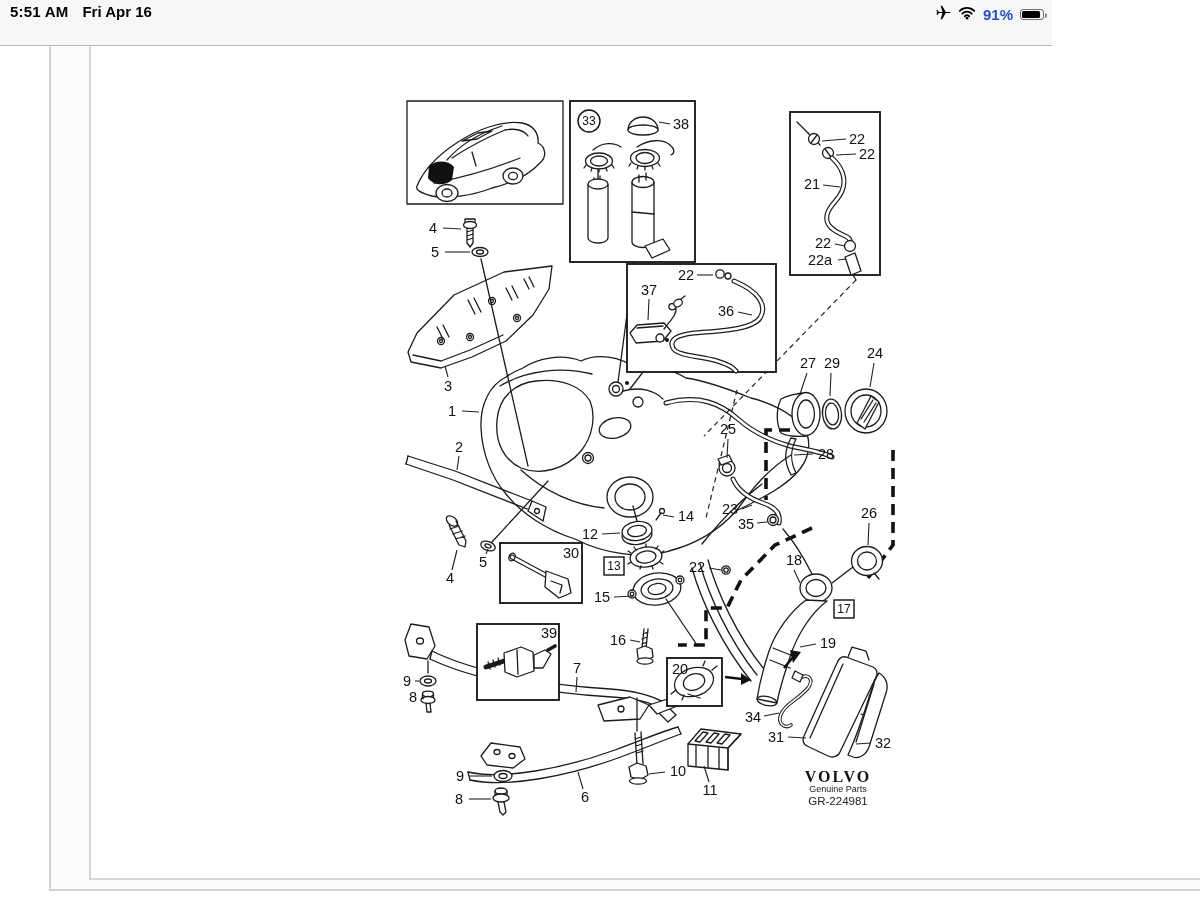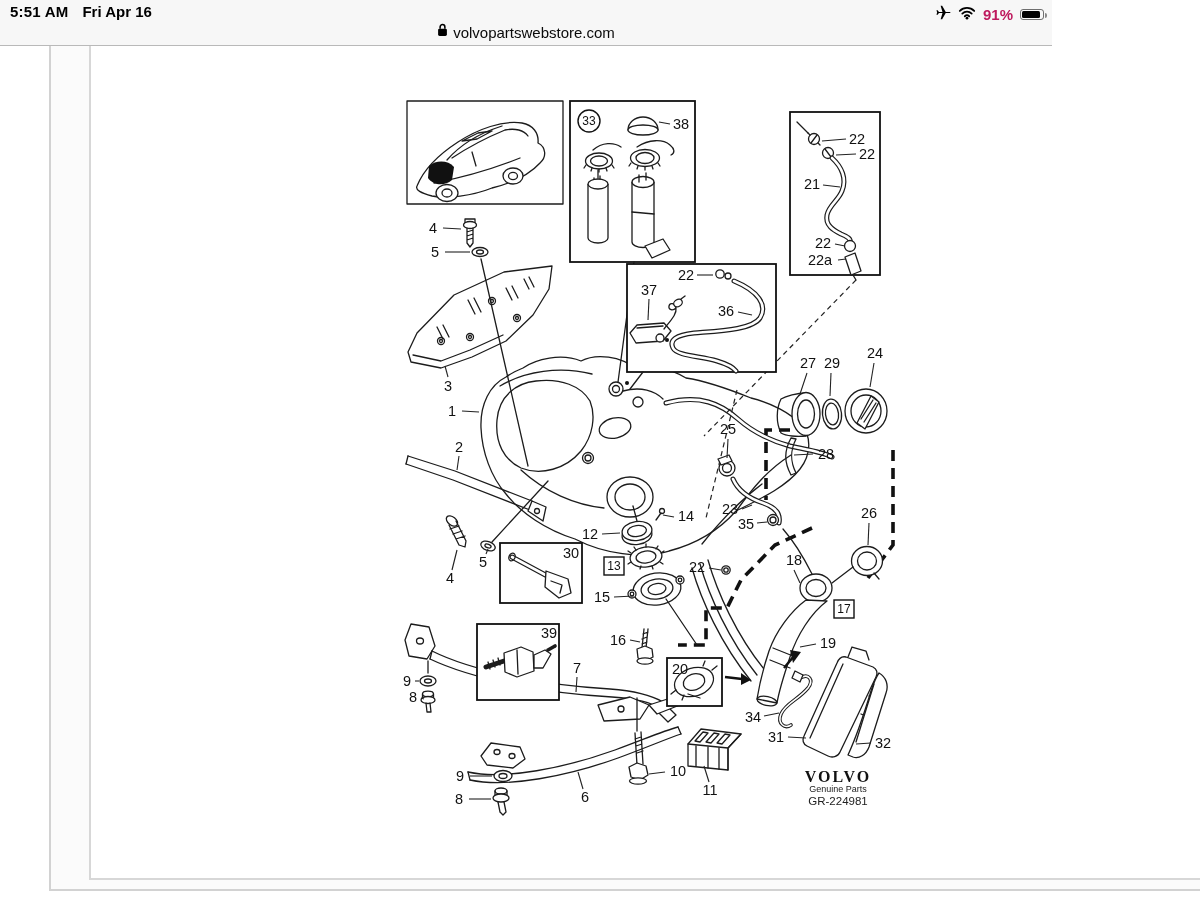--- a/index.html
+++ b/index.html
@@ -6,21 +6,21 @@
     font-family:"Liberation Sans",sans-serif;-webkit-font-smoothing:antialiased;}
   .page{position:relative;width:1200px;height:900px;background:#fff;}
 
   
   .chrome{position:absolute;left:0;top:0;width:1052px;height:45px;background:#f7f7f7;
     border-bottom:1px solid #b9b9b9;z-index:5;}
   .status-left{position:absolute;left:10px;top:3px;font-size:15px;color:#000;}
   .status-left .time{font-weight:700;letter-spacing:.2px;}
   .status-left .date{font-weight:600;margin-left:14px;}
   .status-right{position:absolute;right:8px;top:4px;display:flex;align-items:center;gap:7px;}
-  .pct{font-size:15px;font-weight:600;color:#be185d;}
+  .pct{font-size:15px;font-weight:600;color:#1d4ed8;}
   .battery{position:relative;width:24px;height:11.5px;border:1px solid rgba(0,0,0,.55);
     border-radius:3px;padding:1px;box-sizing:border-box;}
   .battery .fill{display:block;height:100%;background:#000;border-radius:1.5px;width:91%;}
   .battery .nub{position:absolute;right:-4px;top:3px;width:2.5px;height:5px;
     background:rgba(0,0,0,.45);border-radius:0 2px 2px 0;}
   .urlrow{position:absolute;left:0;top:20px;width:100%;height:24px;display:flex;
     align-items:center;justify-content:center;gap:5px;}
   .urltext{font-size:15px;color:#0a0a0a;}
 
   
@@ -76,29 +76,20 @@
           <path d="M4.8,8.2 a7.4,7.4 0 0 1 10.4,0" fill="none" stroke="#000" stroke-width="2" stroke-linecap="round"></path>
           <path d="M7.6,11.1 a3.4,3.4 0 0 1 4.8,0" fill="none" stroke="#000" stroke-width="2" stroke-linecap="round"></path>
           <circle cx="10" cy="13.2" r="1.5" fill="#000"></circle>
         </svg>
       </span>
       <span class="pct">91%</span>
       <span class="battery">
           <span class="fill" style="width: 91%;"></span>
           <span class="nub"></span>
         </span>
-    </div>
-    <div class="urlrow">
-      <span>
-        <svg width="11" height="14" viewBox="0 0 12 15">
-          <rect x="1.2" y="6" width="9.6" height="8" rx="1.6" fill="#000"></rect>
-          <path d="M3.4,6 V4.2 a2.6,2.6 0 0 1 5.2,0 V6" fill="none" stroke="#000" stroke-width="1.7"></path>
-        </svg>
-      </span>
-      <span class="urltext">volvopartswebstore.com</span>
     </div>
   </div>
 
   <div class="outer-frame"></div>
   <div class="content-box"></div>
 
   <svg id="diagram-svg" width="1200" height="900" viewBox="0 0 1200 900">
 
     <g>
       <path class="ln" d="M506,377 C490,385 480,404 481,428 C482,452 491,477 506,494 C521,513 546,530 575,539 C604,554 641,559 669,551 C700,543 720,529 736,511 C760,499 786,487 800,469 C811,455 812,436 801,425 C791,413 771,403 751,398 C731,390 706,381 686,378 C671,369 651,363 636,369 C621,356 596,353 581,361 C561,353 536,359 523,368 C516,371 510,374 506,377 Z"></path>

